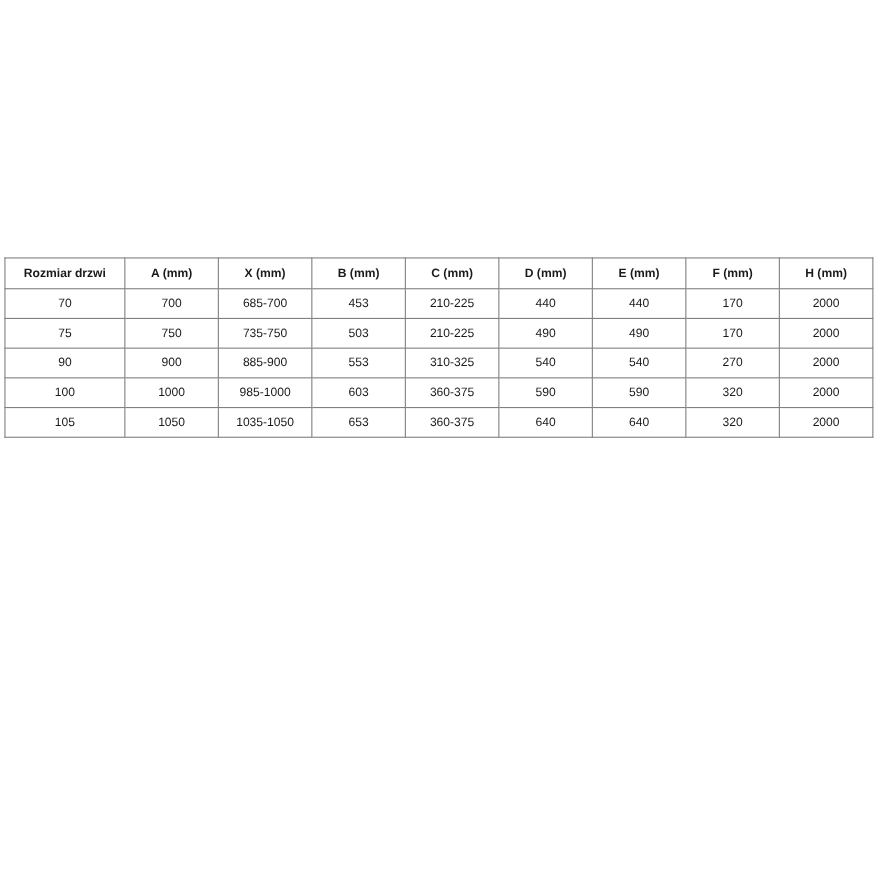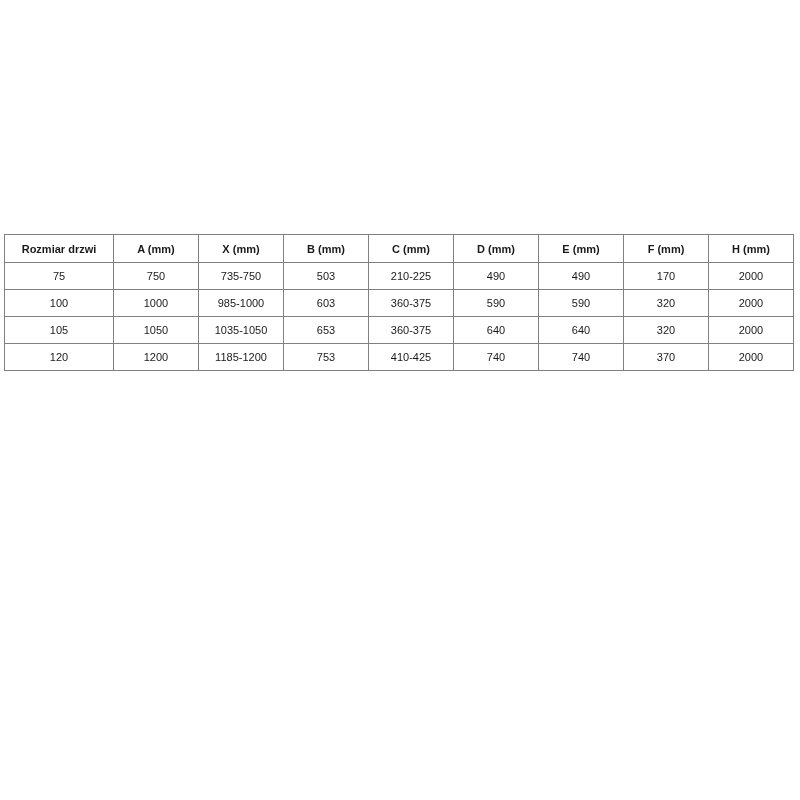--- a/index.html
+++ b/index.html
@@ -69,28 +69,50 @@
           <th>B (mm)</th>
           <th>C (mm)</th>
           <th>D (mm)</th>
           <th>E (mm)</th>
           <th>F (mm)</th>
           <th>H (mm)</th>
         </tr>
     </thead>
     <tbody>
         <tr>
+          <td>70</td>
+          <td>700</td>
+          <td>685-700</td>
+          <td>453</td>
+          <td>210-225</td>
+          <td>440</td>
+          <td>440</td>
+          <td>170</td>
+          <td>2000</td>
+        </tr>
+        <tr>
           <td>75</td>
           <td>750</td>
           <td>735-750</td>
           <td>503</td>
           <td>210-225</td>
           <td>490</td>
           <td>490</td>
           <td>170</td>
+          <td>2000</td>
+        </tr>
+        <tr>
+          <td>90</td>
+          <td>900</td>
+          <td>885-900</td>
+          <td>553</td>
+          <td>310-325</td>
+          <td>540</td>
+          <td>540</td>
+          <td>270</td>
           <td>2000</td>
         </tr>
         <tr>
           <td>100</td>
           <td>1000</td>
           <td>985-1000</td>
           <td>603</td>
           <td>360-375</td>
           <td>590</td>
           <td>590</td>
@@ -101,26 +123,15 @@
           <td>105</td>
           <td>1050</td>
           <td>1035-1050</td>
           <td>653</td>
           <td>360-375</td>
           <td>640</td>
           <td>640</td>
           <td>320</td>
           <td>2000</td>
         </tr>
-        <tr>
-          <td>120</td>
-          <td>1200</td>
-          <td>1185-1200</td>
-          <td>753</td>
-          <td>410-425</td>
-          <td>740</td>
-          <td>740</td>
-          <td>370</td>
-          <td>2000</td>
-        </tr>
       </tbody>
   </table>
 </div>
 
 </body></html>

